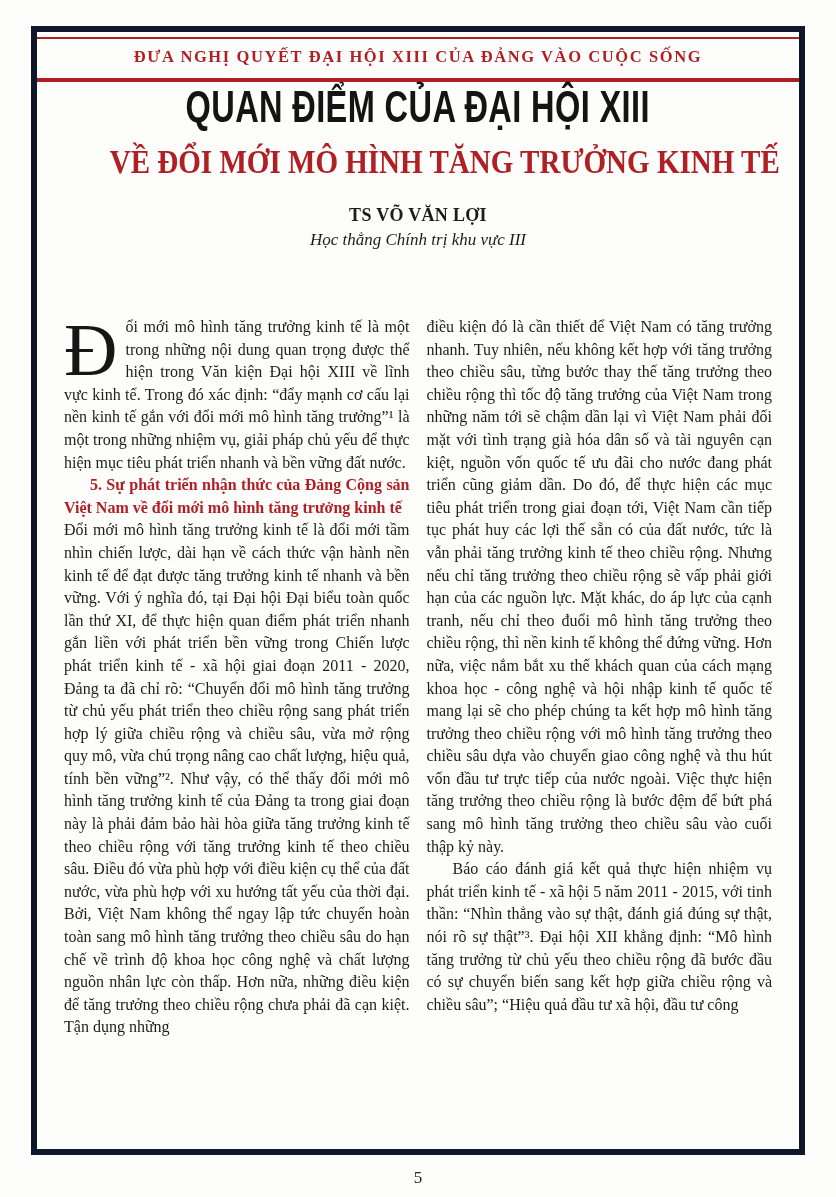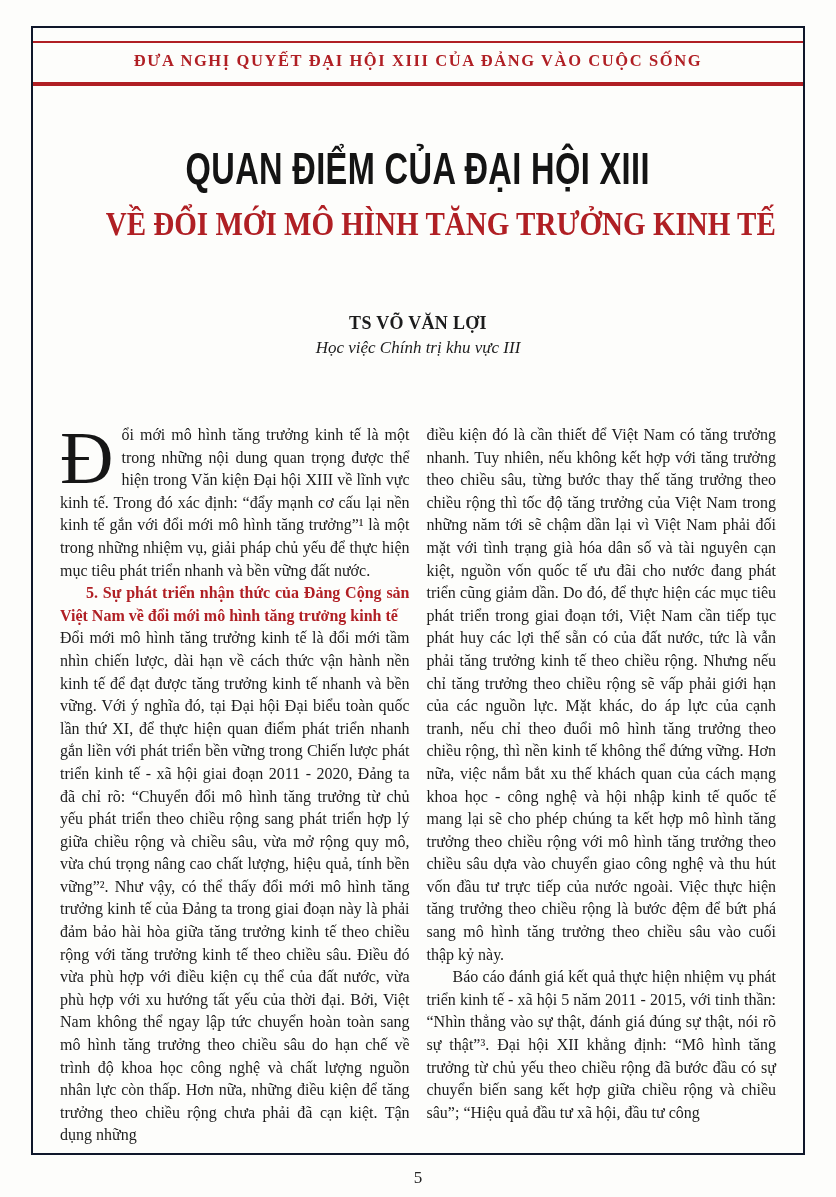--- a/index.html
+++ b/index.html
@@ -12,22 +12,22 @@
   .page {
     position: relative;
     width: 836px; height: 1197px;
     background: #fdfdfb;
     color: #1c1c1c;
     overflow: hidden;
   }
   .frame {
     position: absolute;
     top: 26px; left: 31px; right: 31px; bottom: 42px;
-    border: 2px solid #0f172a;
-    padding: 8px 27px;
+    border: 6px solid #0f172a;
+    padding: 0 27px;
     overflow: hidden;
   }
   .header {
     position: relative;
     margin: 0 -27px;
     padding: 15px 20px 11px;
     text-align: center;
     border-bottom: 4px solid #b01f24;
   }
   .header::before {
@@ -36,21 +36,21 @@
     top: 5px; left: 0; right: 0;
     height: 2px;
     background: #b01f24;
   }
   .header-text {
     color: #b01f24;
     font-weight: bold;
     font-size: 16.5px;
     letter-spacing: 1.6px;
   }
-  .title-block { text-align: center; margin-top: 58px; }
+  .title-block { text-align: center; }
   .title-main {
     display: inline-block;
     font-family: "Liberation Sans", "DejaVu Sans", sans-serif;
     font-weight: 700;
     font-size: 44px;
     color: #141414;
     letter-spacing: 0.5px;
     transform: scaleX(0.74);
     transform-origin: center;
     white-space: nowrap;
@@ -58,21 +58,21 @@
   .title-sub-wrap { text-align: left; margin-top: 12px; }
   .title-sub {
     display: inline-block;
     font-weight: 700;
     font-size: 33px;
     color: #b01f24;
     transform: scaleX(0.88);
     transform-origin: center;
     white-space: nowrap;
   }
-  .byline { text-align: center; margin-top: 70px; }
+  .byline { text-align: center; margin-top: 24px; }
   .author { font-weight: 700; font-size: 18px; letter-spacing: 0.3px; }
   .affiliation { font-style: italic; font-size: 17px; margin-top: 4px; }
   .columns { display: flex; gap: 17px; margin-top: 66px; }
   .col {
     flex: 1;
     font-size: 16px;
     line-height: 22.6px;
     text-align: justify;
   }
   .col p { margin: 0; }
@@ -109,21 +109,21 @@
 
     <div class="title-block">
       <span class="title-main">QUAN ĐIỂM CỦA ĐẠI HỘI XIII</span>
       <div class="title-sub-wrap">
         <span class="title-sub">VỀ ĐỔI MỚI MÔ HÌNH TĂNG TRƯỞNG KINH TẾ</span>
       </div>
     </div>
 
     <div class="byline">
       <div class="author">TS VÕ VĂN LỢI</div>
-      <div class="affiliation">Học việc Chính trị khu vực III</div>
+      <div class="affiliation">Học thẳng Chính trị khu vực III</div>
     </div>
 
     <div class="columns">
 
       <div class="col">
         <p class="first-para"><span class="dropcap">Đ</span><span>ổi mới mô hình tăng trưởng kinh tế là một trong những nội dung quan trọng được thể hiện trong Văn kiện Đại hội XIII về lĩnh vực kinh tế. Trong đó xác định: “đẩy mạnh cơ cấu lại nền kinh tế gắn với đổi mới mô hình tăng trưởng”¹ là một trong những nhiệm vụ, giải pháp chủ yếu để thực hiện mục tiêu phát triển nhanh và bền vững đất nước.</span></p>
         <p class="red-heading">5. Sự phát triển nhận thức của Đảng Cộng sản Việt Nam về đổi mới mô hình tăng trưởng kinh tế</p>
         <p>Đổi mới mô hình tăng trưởng kinh tế là đổi mới tầm nhìn chiến lược, dài hạn về cách thức vận hành nền kinh tế để đạt được tăng trưởng kinh tế nhanh và bền vững. Với ý nghĩa đó, tại Đại hội Đại biểu toàn quốc lần thứ XI, để thực hiện quan điểm phát triển nhanh gắn liền với phát triển bền vững trong Chiến lược phát triển kinh tế - xã hội giai đoạn 2011 - 2020, Đảng ta đã chỉ rõ: “Chuyển đổi mô hình tăng trưởng từ chủ yếu phát triển theo chiều rộng sang phát triển hợp lý giữa chiều rộng và chiều sâu, vừa mở rộng quy mô, vừa chú trọng nâng cao chất lượng, hiệu quả, tính bền vững”². Như vậy, có thể thấy đổi mới mô hình tăng trưởng kinh tế của Đảng ta trong giai đoạn này là phải đảm bảo hài hòa giữa tăng trưởng kinh tế theo chiều rộng với tăng trưởng kinh tế theo chiều sâu. Điều đó vừa phù hợp với điều kiện cụ thể của đất nước, vừa phù hợp với xu hướng tất yếu của thời đại. Bởi, Việt Nam không thể ngay lập tức chuyển hoàn toàn sang mô hình tăng trưởng theo chiều sâu do hạn chế về trình độ khoa học công nghệ và chất lượng nguồn nhân lực còn thấp. Hơn nữa, những điều kiện để tăng trưởng theo chiều rộng chưa phải đã cạn kiệt. Tận dụng những</p>
       </div>
 

